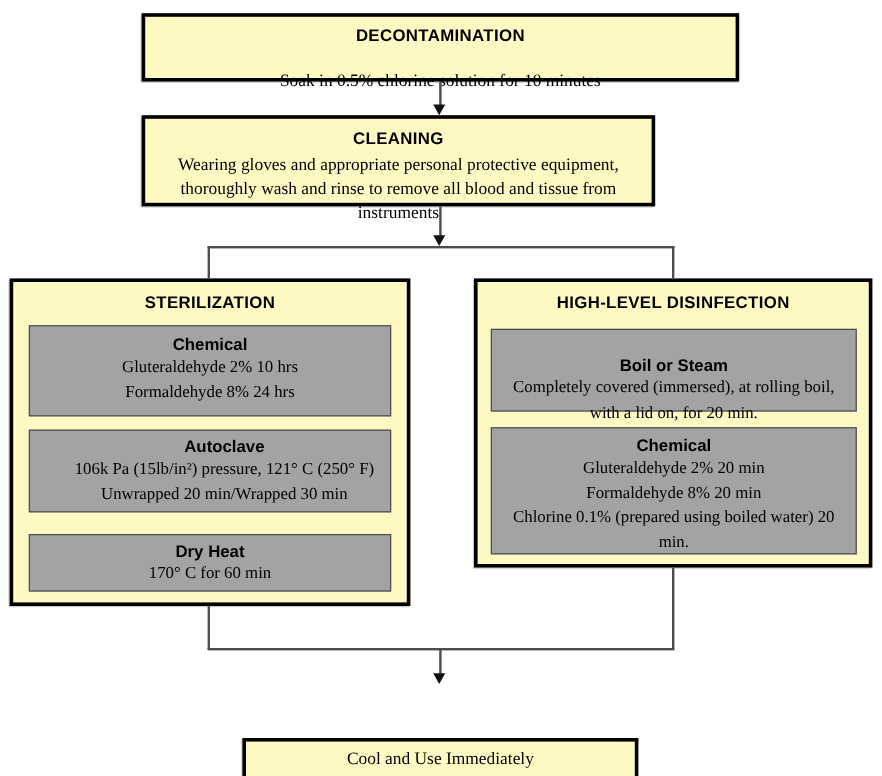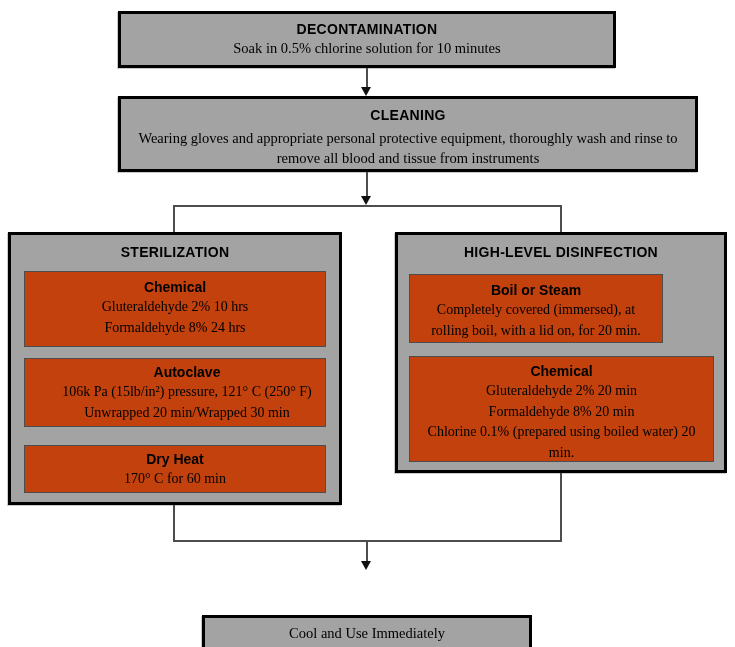--- a/index.html
+++ b/index.html
@@ -11,29 +11,29 @@
     position: relative;
     width: 735px;
     height: 647px;
     background: #ffffff;
     overflow: hidden;
   }
   .box-main {
     position: absolute;
     box-sizing: border-box;
     border: 3px solid #000000;
-    background: #a3a3a3;
+    background: #fef9c3;
     text-align: center;
     box-shadow: -1px 1px 0 rgba(160,160,160,0.55);
   }
   .box-sub {
     position: absolute;
     box-sizing: border-box;
     border: 1px solid #4d4d4d;
-    background: #c2410c;
+    background: #a3a3a3;
     text-align: center;
   }
   .h-main {
     font-family: "Liberation Sans", sans-serif;
     font-weight: bold;
     font-size: 14px;
     line-height: 18px;
     color: #000000;
     letter-spacing: 0.3px;
   }
@@ -82,27 +82,27 @@
     border-top: 9px solid #111111;
   }
 </style>
 </head>
 <body>
 
 <div class="canvas">
 
   <section class="box-main" style="left:118px; top:11px; width:498px; height:57px; padding-top:6px;">
     <div class="h-main">DECONTAMINATION</div>
-    <div class="body-line" style="margin-top:0;">Soak in 0.5% chlorine solution for 10 minutes</div>
+    <div class="body-line" style="margin-top:20px;">Soak in 0.5% chlorine solution for 10 minutes</div>
   </section>
 
   <div class="vline" style="left:366px; top:68px; height:21px;"></div>
   <div class="arrowhead-down" style="left:361px; top:87px;"></div>
 
-  <section class="box-main" style="left:118px; top:96px; width:580px; height:76px; padding-top:7px;">
+  <section class="box-main" style="left:118px; top:96px; width:428px; height:76px; padding-top:7px;">
     <div class="h-main">CLEANING</div>
     <div class="body-line" style="margin-top:4px; padding:0 4px;">Wearing gloves and appropriate personal protective equipment, thoroughly wash and rinse to remove all blood and tissue from instruments</div>
   </section>
 
   <div class="vline" style="left:366px; top:172px; height:25px;"></div>
   <div class="arrowhead-down" style="left:361px; top:196px;"></div>
   <div class="hline" style="left:173px; top:205px; width:389px;"></div>
   <div class="vline" style="left:173px; top:205px; height:27px;"></div>
   <div class="vline" style="left:560px; top:205px; height:27px;"></div>
 
@@ -124,21 +124,21 @@
 
   <div class="box-sub" style="left:24px; top:445px; width:302px; height:48px; padding-top:4px;">
     <div class="h-sub">Dry Heat</div>
     <div class="sub-line">170° C for 60 min</div>
   </div>
 
   <section class="box-main" style="left:395px; top:232px; width:332px; height:241px; padding-top:8px;">
     <div class="h-main">HIGH-LEVEL DISINFECTION</div>
   </section>
 
-  <div class="box-sub" style="left:409px; top:274px; width:254px; height:69px; padding-top:6px;">
+  <div class="box-sub" style="left:409px; top:274px; width:305px; height:69px; padding-top:20px;">
     <div class="h-sub">Boil or Steam</div>
     <div class="sub-line" style="padding:0 8px;">Completely covered (immersed), at rolling boil, with a lid on, for 20 min.</div>
   </div>
 
   <div class="box-sub" style="left:409px; top:356px; width:305px; height:106px; padding-top:5px;">
     <div class="h-sub">Chemical</div>
     <div class="sub-line">Gluteraldehyde 2% 20 min</div>
     <div class="sub-line">Formaldehyde 8% 20 min</div>
     <div class="sub-line" style="padding:0 4px;">Chlorine 0.1% (prepared using boiled water) 20 min.</div>
   </div>

